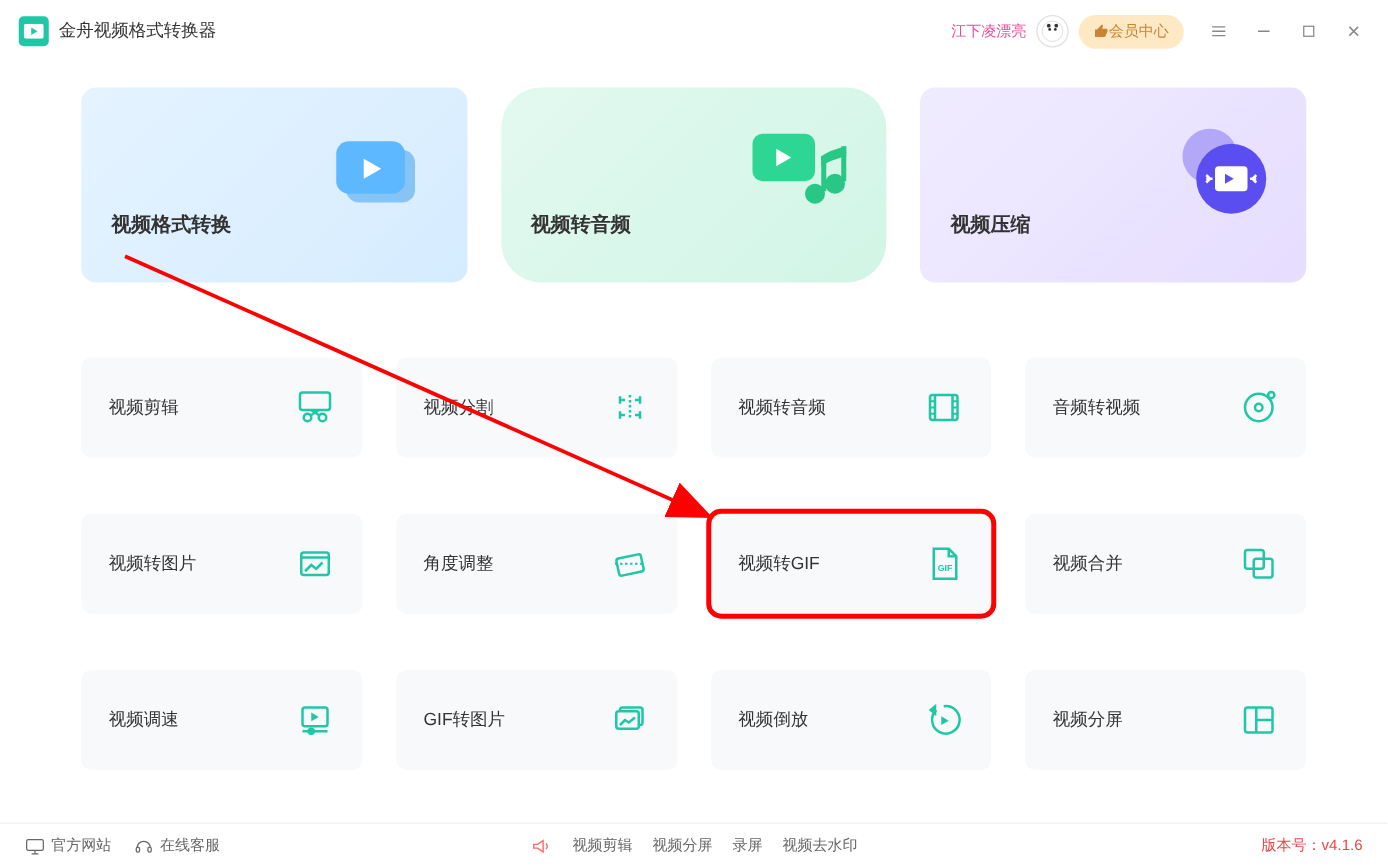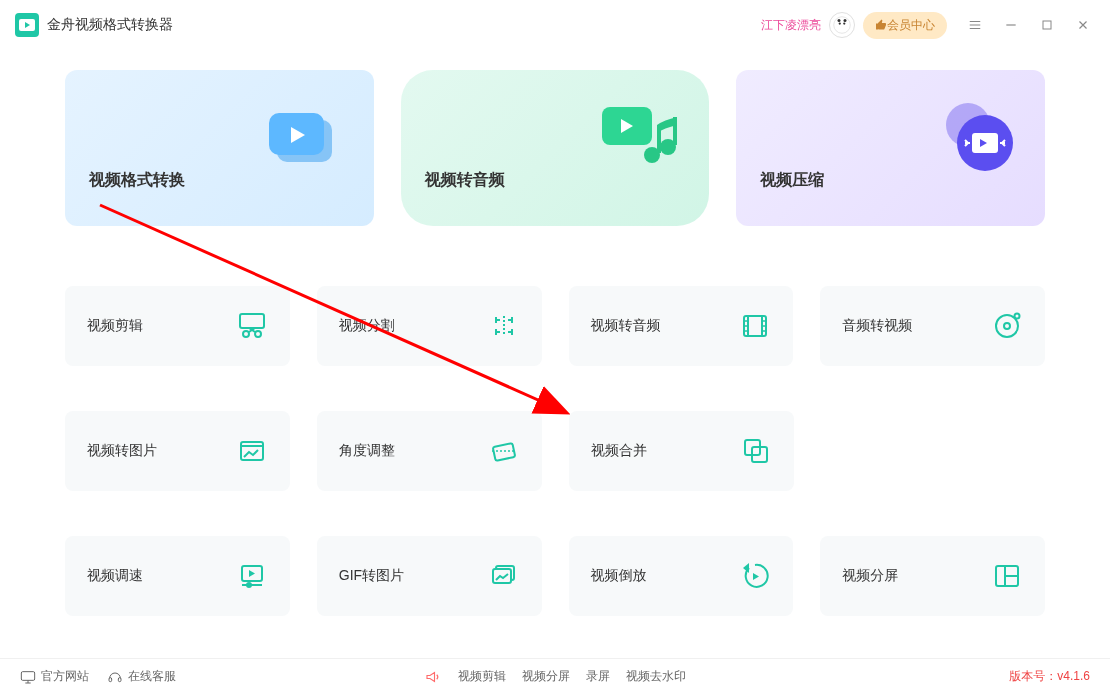--- a/index.html
+++ b/index.html
@@ -407,20 +407,30 @@
     </div>
     <div class="grid-card">
       <span class="grid-label">角度调整</span>
       <div class="grid-icon">
         <svg width="32" height="32" viewBox="0 0 32 32">
             <rect x="6" y="10" width="20" height="14" rx="2" fill="none" stroke="#1fc7a6" stroke-width="2" transform="rotate(-12 16 17)"></rect>
             <line x1="4" y1="16" x2="28" y2="16" stroke="#1fc7a6" stroke-width="1.5" stroke-dasharray="2 2"></line>
           </svg>
       </div>
     </div>
+    <div class="grid-card highlighted">
+      <span class="grid-label">视频转GIF</span>
+      <div class="grid-icon">
+        <svg width="32" height="32" viewBox="0 0 32 32">
+            <path d="M8 4 L20 4 L26 10 L26 28 L8 28 Z" fill="none" stroke="#1fc7a6" stroke-width="2"></path>
+            <path d="M20 4 L20 10 L26 10" fill="none" stroke="#1fc7a6" stroke-width="2"></path>
+            <text x="17" y="22" font-size="7" fill="#1fc7a6" text-anchor="middle" font-weight="bold">GIF</text>
+          </svg>
+      </div>
+    </div>
     <div class="grid-card">
       <span class="grid-label">视频合并</span>
       <div class="grid-icon">
         <svg width="32" height="32" viewBox="0 0 32 32">
             <rect x="5" y="5" width="15" height="15" rx="2" fill="none" stroke="#1fc7a6" stroke-width="2"></rect>
             <rect x="12" y="12" width="15" height="15" rx="2" fill="none" stroke="#1fc7a6" stroke-width="2"></rect>
           </svg>
       </div>
     </div>
   </div>

